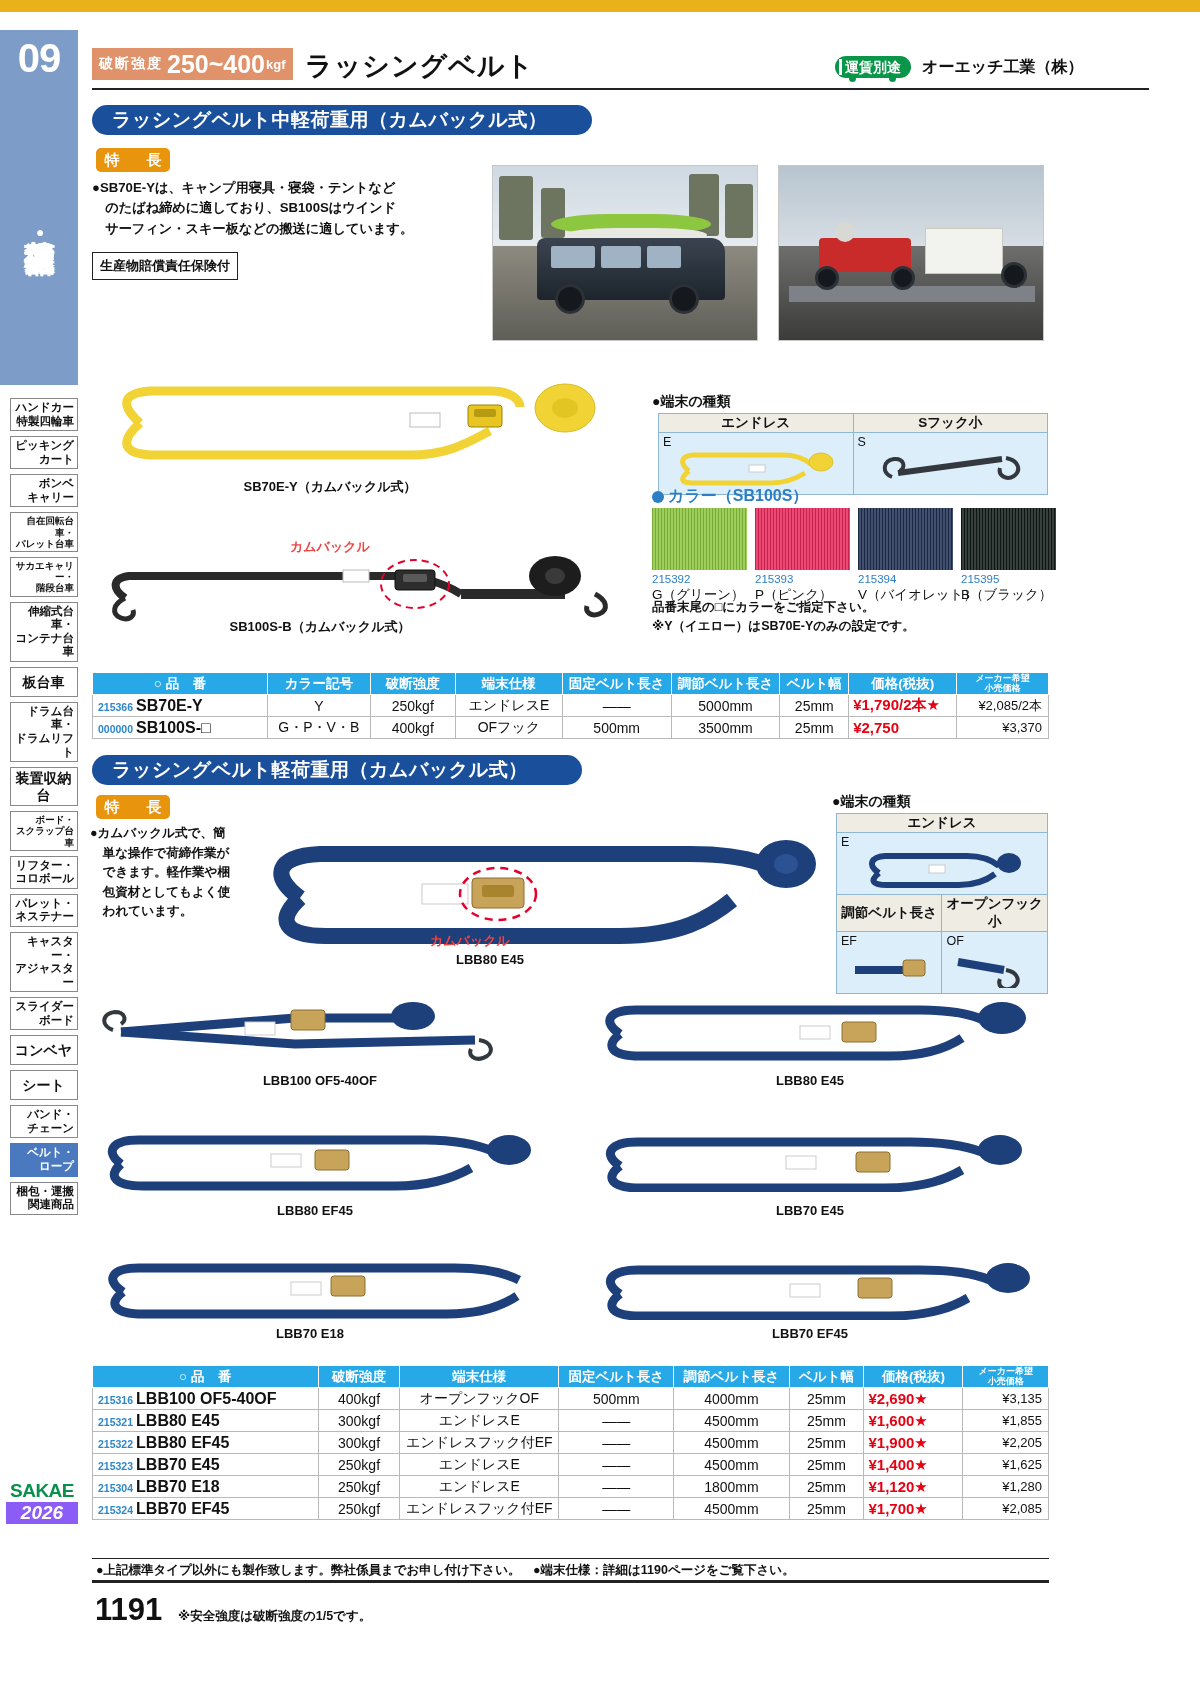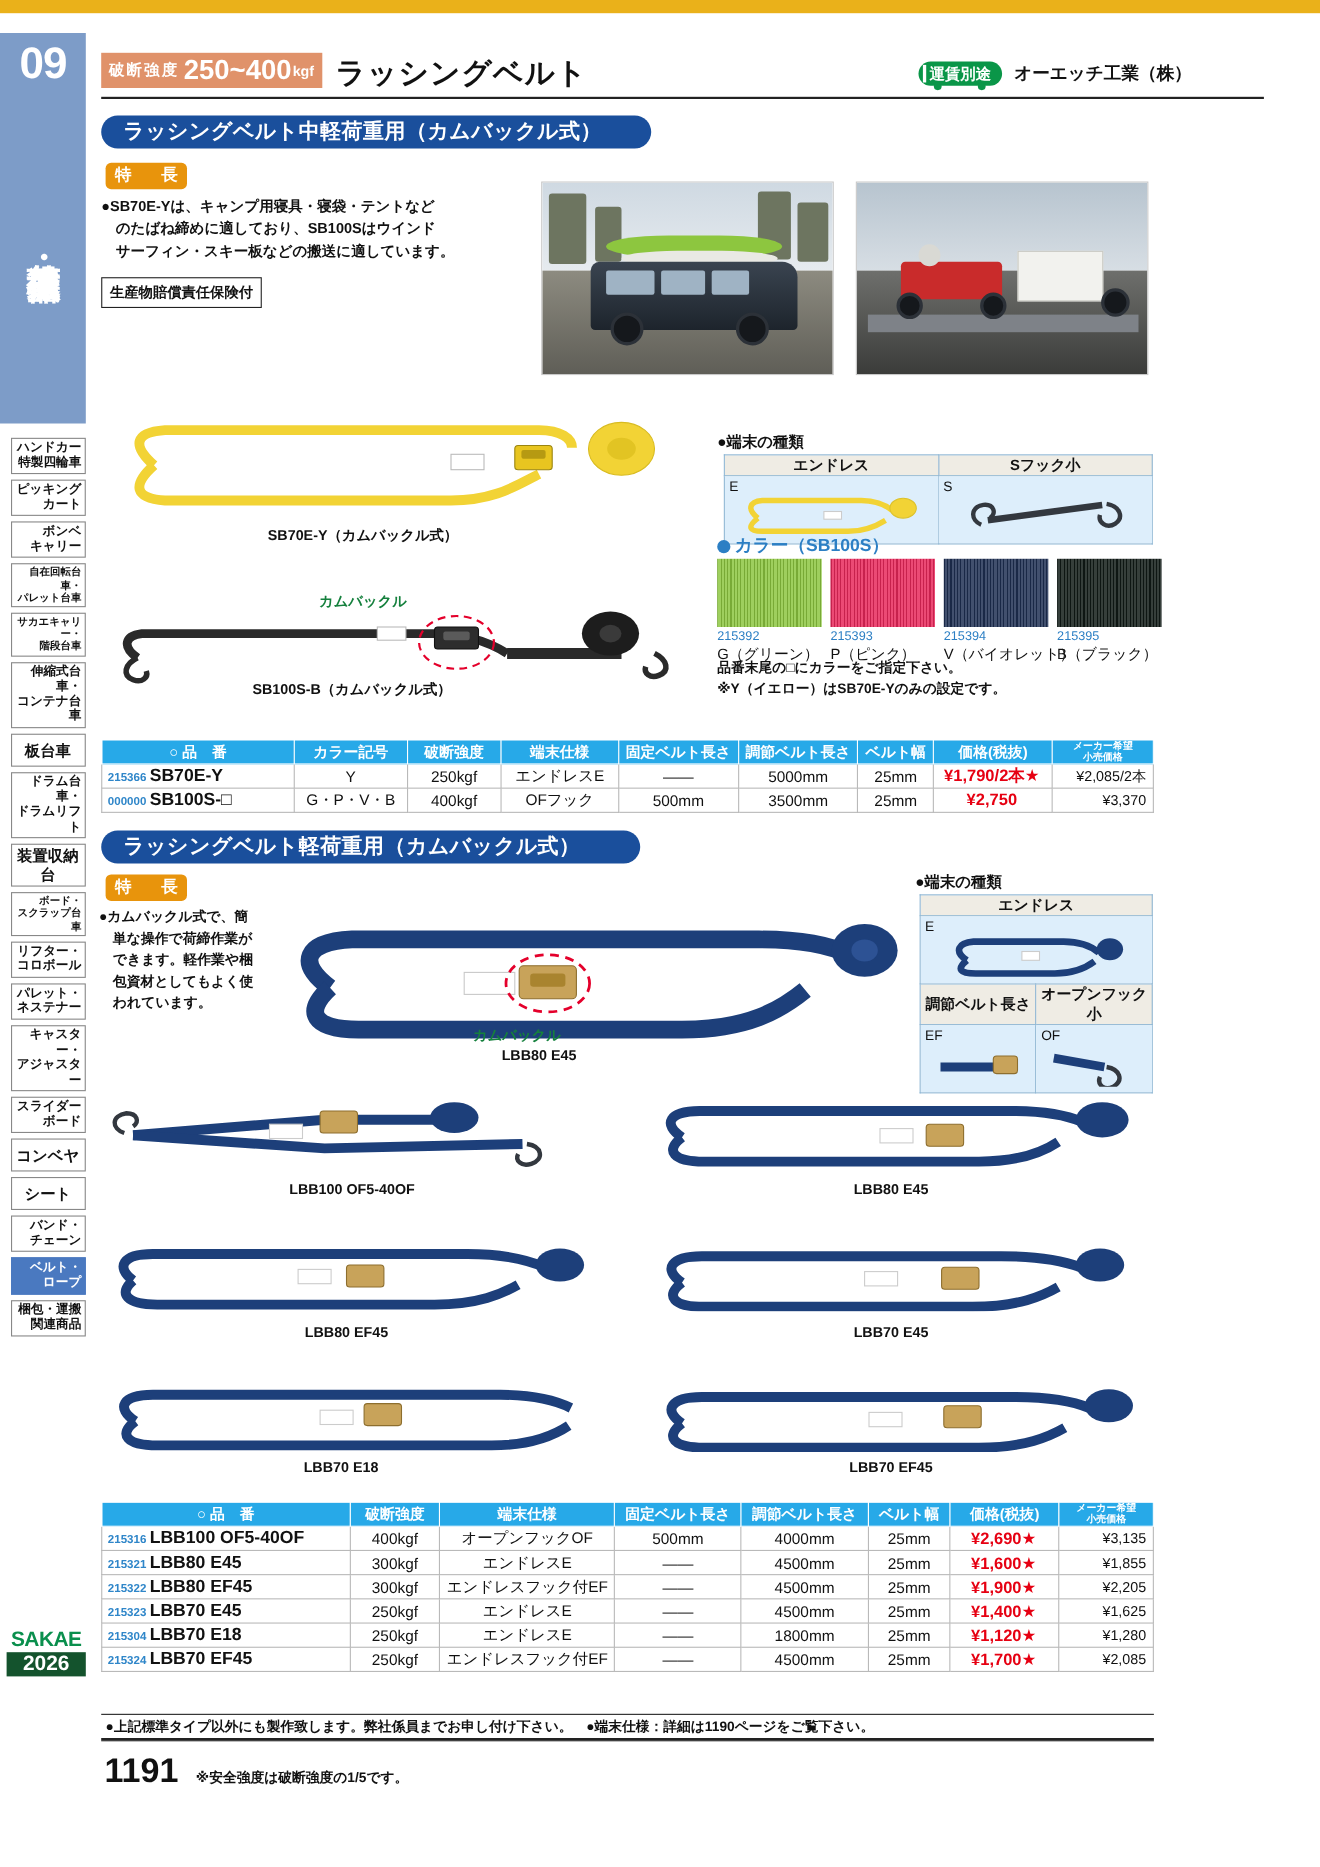--- a/index.html
+++ b/index.html
@@ -91,21 +91,21 @@
   .photo .win { position:absolute; background:#9fb3c4; border-radius:2px; }
   .photo .wheel { position:absolute; background:#15181c; border-radius:50%; border:3px solid #2c3138; }
   .photo .kayak { position:absolute; background:#8dc63f; border-radius:50%/70%; }
   .photo .kayak2{ position:absolute; background:#e9e9e4; border-radius:50%/70%; }
   .photo .trailer { position:absolute; background:#b9bcc0; }
   .photo .kart { position:absolute; background:#d32a2a; }
   .photo .boxw { position:absolute; background:#f2f2ee; border:1px solid #c9c9c2;}
 
   
   .cap { position:absolute; font-size:13px; color:#111; font-weight:bold; text-align:center; }
-  .lbl-cam { position:absolute; font-size:13px; font-weight:bold; color:#15803d; }
+  .lbl-cam { position:absolute; font-size:13px; font-weight:bold; color:#ef4444; }
 
   
   .kinds-title { position:absolute; font-size:14px; font-weight:bold; color:#111; }
   .kinds { position:absolute; border:1px solid #8fb7d4; border-collapse:collapse; }
   .kinds th {
     background:#efece4; border:1px solid #8fb7d4; font-size:13.5px; font-weight:bold;
     color:#111; height:15px;
   }
   .kinds td {
     background:#ddeefb; border:1px solid #8fb7d4; vertical-align:top;
@@ -128,21 +128,21 @@
   table.spec th {
     background:#27a9e8; color:#fff; font-weight:bold; font-size:13.5px;
     border:1px solid #fff; height:22px; padding:0 3px; white-space:nowrap;
   }
   table.spec td {
     border:1px solid #b9b9b9; height:22px; text-align:center; color:#111;
     font-size:14px; padding:0 4px; white-space:nowrap;
   }
   table.spec td.name { text-align:left; font-weight:bold; font-size:16px; padding-left:5px; }
   table.spec td.name .code { font-size:10.5px; color:#2f86c9; font-weight:bold; margin-right:3px; }
-  table.spec td.price { color:#e60012; font-weight:bold; font-size:15px; text-align:center; padding-right:6px; }
+  table.spec td.price { color:#e60012; font-weight:bold; font-size:15px; text-align:left; padding-right:6px; }
   table.spec td.list { text-align:right; padding-right:6px; font-size:13px; }
   table.spec th.maker-col { background:#27a9e8; font-size:9px; line-height:1.1; }
   .row-sep td { border-top:2px solid #7d7d7d; }
 
   .footnote-bar {
     position:absolute; border-top:1px solid #222; border-bottom:1px solid #222;
     font-size:12.5px; font-weight:bold; color:#111; padding:3px 4px;
   }
   .pageno { position:absolute; font-size:31px; font-weight:bold; color:#111; }
   .safety { position:absolute; font-size:12.5px; font-weight:bold; color:#111; }
@@ -612,14 +612,14 @@
 
 <div class="footnote-bar" style="left:92px; top:1546px; width:957px;margin-top:12px;">●上記標準タイプ以外にも製作致します。弊社係員までお申し付け下さい。　●端末仕様：詳細は1190ページをご覧下さい。</div>
 
 <div class="bottom-rule" style="left:92px; top:1580px; width:957px; height:2px;"></div>
 
 <div class="pageno" style="left:95px; top:1592px;">1191</div>
 <div class="safety" style="left:178px; top:1608px;">※安全強度は破断強度の1/5です。</div>
 
 <div class="sakae" style="left:6px; top:1480px; width:72px;">
   <div class="s1">SAKAE</div>
-  <div class="s2" style="background:#14532d; color:#fff;">2026</div>
+  <div class="s2" style="background:#8b5cf6; color:#fff;font-style:italic;">2026</div>
 </div>
 
 </body></html>

